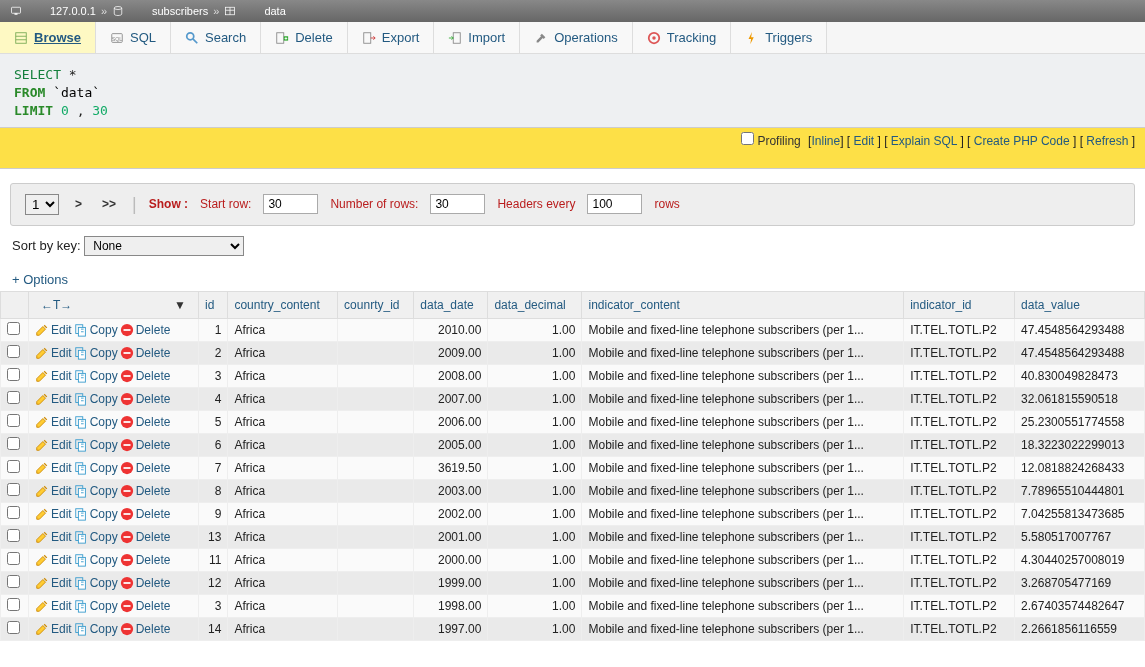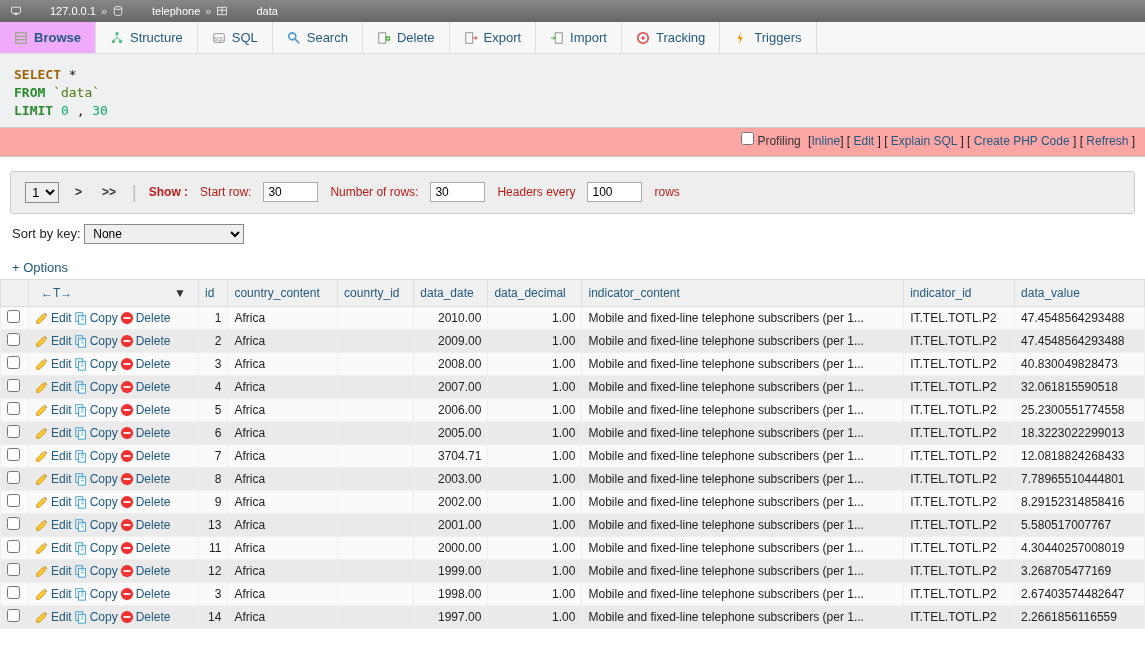--- a/index.html
+++ b/index.html
@@ -6,30 +6,30 @@
 body { font-family: sans-serif; font-size: 12px; background: #fff; color: #222; width: 1145px; }
 a { color: #235a81; text-decoration: none; cursor: pointer; }
 
 .breadcrumb { background: linear-gradient(to bottom, #888, #666); color: #fff; padding: 5px 10px; font-size: 11px; display: flex; align-items: center; gap: 5px; }
 .breadcrumb a { color: #fff; margin-left: 23px; }
 .sep { color: #ddd; }
 .ic { display: inline-block; width: 14px; height: 14px; vertical-align: middle; }
 
 .tabs { display: flex; background: #f6f6f6; border-bottom: 1px solid #ddd; }
 .tab { padding: 8px 14px; border-right: 1px solid #ddd; display: flex; align-items: center; gap: 6px; cursor: pointer; font-size: 13px; color: #235a81; background:#f8f8f8; }
-.tab.active { background: #f0abfc; font-weight: bold; }
+.tab.active { background: #fef9c3; font-weight: bold; text-decoration: underline; }
 
 .sqlbox { background: #eef0f2; border-bottom: 1px solid #ccc; padding: 12px 14px 6px; font-family: monospace; font-size: 13px; line-height: 1.4; }
-.kw-sel { color: #a16207; font-weight: bold; }
+.kw-sel { color: #15803d; font-weight: normal; }
 .kw-from { color: #2a8a2a; font-weight: bold; }
 .kw-limit{ color: #2a8a2a; font-weight: bold; }
-.tick { color: #4d7c0f; }
+.tick { color: #000000; }
 .num { color: #1a6; }
 
-.sqlactions { text-align: right; padding: 4px 10px 8px; background:#fca5a5; border-bottom:1px solid #ccc; font-size:12px;}
+.sqlactions { text-align: right; padding: 4px 10px 20px; background:#fde047; border-bottom:1px solid #ccc; font-size:12px;}
 .sqlactions label { color:#333; margin-right:4px;}
 
 .navbar { background: #eee; border:1px solid #ccc; border-radius:3px; margin:14px 10px 10px; padding:10px 14px; display:flex; align-items:center; gap:12px; font-size:12px;}
 .navbar .pgsel { border:1px solid #888; padding:1px 2px;}
 .navbar .btn { color:#333; font-weight:bold; cursor:pointer; padding:0 4px;}
 .navbar .divider {color:#bbb; font-size:18px; line-height:10px;}
 .navbar input[type=text]{ border:1px solid #aaa; padding:2px 4px; width:55px; font-size:12px;}
 .navbar .lbl{color:#b91c1c;}
 
 .sortrow { margin:6px 12px; font-size:13px;}
@@ -66,50 +66,41 @@
 <span class="mini-ic"><svg viewBox="0 0 16 16">
         <rect x="2" y="3" width="12" height="8" rx="1" fill="none" stroke="#fff" stroke-width="1"></rect>
         <rect x="6" y="11" width="4" height="2" fill="#fff"></rect>
       </svg></span>
 <a>127.0.0.1</a>
 <span class="sep">»</span>
 <span class="mini-ic"><svg viewBox="0 0 16 16">
         <ellipse cx="8" cy="4" rx="5" ry="2" fill="none" stroke="#fff"></ellipse>
         <path d="M3 4v8c0 1.1 2.2 2 5 2s5-.9 5-2V4" fill="none" stroke="#fff"></path>
       </svg></span>
-<a>telephone</a>
+<a>subscribers</a>
 <span class="sep">»</span>
 <span class="mini-ic"><svg viewBox="0 0 16 16">
         <rect x="2" y="3" width="12" height="10" fill="none" stroke="#fff"></rect>
         <line x1="2" y1="7" x2="14" y2="7" stroke="#fff"></line>
         <line x1="8" y1="3" x2="8" y2="13" stroke="#fff"></line>
       </svg></span>
 <a>data</a>
 </div>
 
 <div class="tabs" id="tabbar">
     <div class="tab active">
       <span class="ic"><svg width="14" height="14" viewBox="0 0 16 16">
           <rect x="2" y="2" width="12" height="12" fill="none" stroke="#7a5"></rect>
           <line x1="2" y1="6" x2="14" y2="6" stroke="#7a5"></line>
           <line x1="2" y1="10" x2="14" y2="10" stroke="#7a5"></line>
         </svg></span>
       <span>Browse</span>
     </div>
     <div class="tab">
       <span class="ic"><svg width="14" height="14" viewBox="0 0 16 16">
-          <circle cx="8" cy="3" r="2" fill="#5b8"></circle>
-          <circle cx="4" cy="12" r="2" fill="#5b8"></circle>
-          <circle cx="12" cy="12" r="2" fill="#5b8"></circle>
-          <path d="M8 5v3M8 8l-4 2M8 8l4 2" stroke="#5b8" fill="none"></path>
-        </svg></span>
-      <span>Structure</span>
-    </div>
-    <div class="tab">
-      <span class="ic"><svg width="14" height="14" viewBox="0 0 16 16">
           <rect x="2" y="3" width="12" height="10" rx="1" fill="none" stroke="#888"></rect>
           <text x="8" y="11" font-size="6" text-anchor="middle" fill="#888">SQL</text>
         </svg></span>
       <span>SQL</span>
     </div>
     <div class="tab">
       <span class="ic"><svg width="14" height="14" viewBox="0 0 16 16">
           <circle cx="6" cy="6" r="4" fill="none" stroke="#59c" stroke-width="2"></circle>
           <line x1="9" y1="9" x2="14" y2="14" stroke="#59c" stroke-width="2"></line>
         </svg></span>
@@ -130,20 +121,26 @@
           <path d="M10 8h5m-2-2l2 2-2 2" stroke="#c33" fill="none"></path>
         </svg></span>
       <span>Export</span>
     </div>
     <div class="tab">
       <span class="ic"><svg width="14" height="14" viewBox="0 0 16 16">
           <rect x="6" y="2" width="8" height="12" fill="none" stroke="#888"></rect>
           <path d="M1 8h5m-2-2l2 2-2 2" stroke="#3a3" fill="none"></path>
         </svg></span>
       <span>Import</span>
+    </div>
+    <div class="tab">
+      <span class="ic"><svg width="14" height="14" viewBox="0 0 16 16">
+          <path d="M13 3l-2 2-2-2-2 2 1 1-5 5v2h2l5-5 1 1 2-2-2-2 2-2z" fill="#888"></path>
+        </svg></span>
+      <span>Operations</span>
     </div>
     <div class="tab">
       <span class="ic"><svg width="14" height="14" viewBox="0 0 16 16">
           <circle cx="8" cy="8" r="6" fill="none" stroke="#d55" stroke-width="2"></circle>
           <circle cx="8" cy="8" r="2" fill="#d55"></circle>
         </svg></span>
       <span>Tracking</span>
     </div>
     <div class="tab">
       <span class="ic"><svg width="14" height="14" viewBox="0 0 16 16">
@@ -444,21 +441,21 @@
                 <svg width="14" height="14" viewBox="0 0 16 16">
                   <circle cx="8" cy="8" r="7" fill="#e33"></circle>
                   <rect x="4" y="7" width="8" height="2" fill="#fff"></rect>
                 </svg>
               </span> Delete</a>
           </div>
         </td>
         <td class="r">7</td>
         <td>Africa</td>
         <td></td>
-        <td class="r">3704.71</td>
+        <td class="r">3619.50</td>
         <td class="r">1.00</td>
         <td class="truncate">Mobile and fixed-line telephone subscribers (per 1...</td>
         <td>IT.TEL.TOTL.P2</td>
         <td>12.0818824268433</td>
       </tr>
       <tr class="even">
         <td><input type="checkbox" class="chk" style=""></td>
         <td>
           <div class="actioncell">
             <a class="actlink"><span class="ic-edit">
@@ -518,21 +515,21 @@
               </span> Delete</a>
           </div>
         </td>
         <td class="r">9</td>
         <td>Africa</td>
         <td></td>
         <td class="r">2002.00</td>
         <td class="r">1.00</td>
         <td class="truncate">Mobile and fixed-line telephone subscribers (per 1...</td>
         <td>IT.TEL.TOTL.P2</td>
-        <td>8.29152314858416</td>
+        <td>7.04255813473685</td>
       </tr>
       <tr class="even">
         <td><input type="checkbox" class="chk" style=""></td>
         <td>
           <div class="actioncell">
             <a class="actlink"><span class="ic-edit">
                 <svg width="14" height="14" viewBox="0 0 16 16">
                   <path d="M2 11l7-7 3 3-7 7H2v-3z" fill="#fc3" stroke="#c80"></path>
                   <path d="M10 3l1-1 3 3-1 1z" fill="#c80"></path>
                 </svg>

